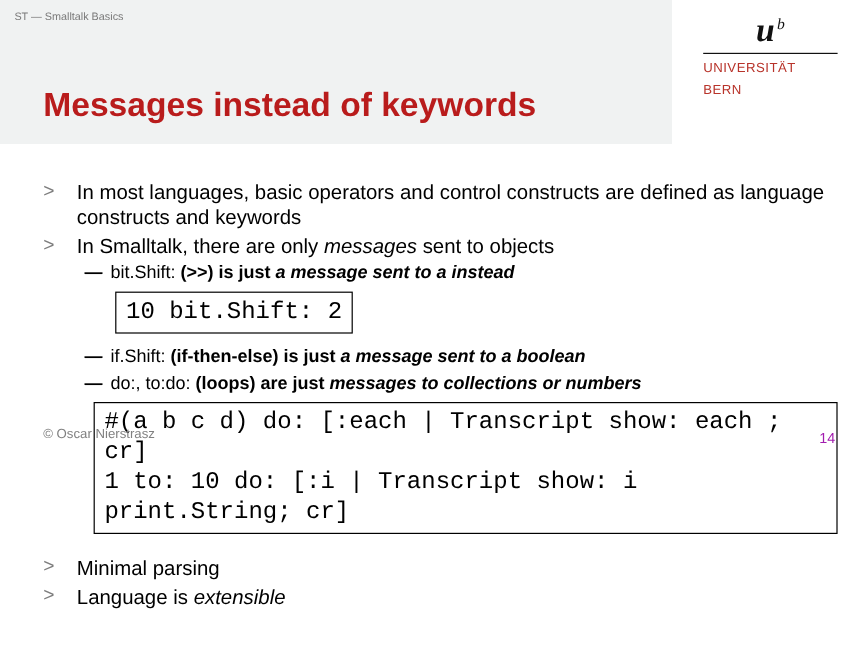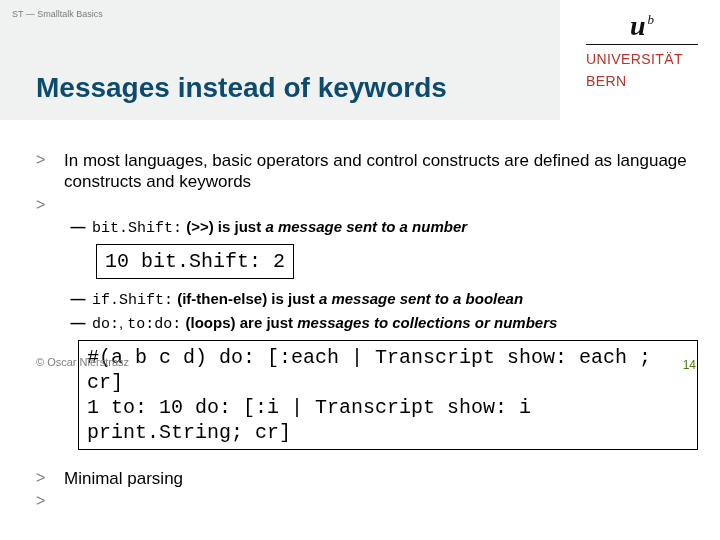--- a/index.html
+++ b/index.html
@@ -1,43 +1,43 @@
 <!DOCTYPE html>
 <html><head>
 <meta charset="utf-8">
 <style>
   * { box-sizing: border-box; margin: 0; padding: 0; }
   html, body { width: 720px; height: 540px; font-family: Arial, Helvetica, sans-serif; background: #fff; color: #000; }
   .slide { position: relative; width: 720px; height: 388px; }
   .header-strip { position: absolute; left: 0; top: 0; width: 560px; height: 120px; background: #f0f2f2; }
   .banner { position: absolute; left: 12px; top: 9px; font-size: 9px; color: #7a7a7a; }
-  .title { position: absolute; left: 36px; top: 72px; font-size: 28px; font-weight: bold; color: #0c4a6e; }
+  .title { position: absolute; left: 36px; top: 72px; font-size: 28px; font-weight: bold; color: #b91c1c; }
   .logo { position: absolute; right: 22px; top: 12px; width: 112px; }
   .logo-u { display: flex; align-items: flex-end; justify-content: center; gap: 2px; }
   .logo-u .u-text { font-family: Georgia, 'Times New Roman', serif; font-style: italic; font-size: 28px; font-weight: bold; color: #111; line-height: 1; }
   .logo-u .b-sup { font-family: Georgia, 'Times New Roman', serif; font-style: italic; font-size: 13px; color: #111; position: relative; top: -12px; }
   .logo-line { border-top: 1.5px solid #111; margin-top: 4px; }
-  .logo-sub { margin-top: 6px; font-size: 14px; letter-spacing: 0.4px; color: #b8332a; }
+  .logo-sub { margin-top: 6px; font-size: 11px; letter-spacing: 0.4px; color: #b8332a; }
   .content { position: absolute; left: 36px; top: 150px; right: 24px; }
   .row { display: flex; align-items: flex-start; margin-bottom: 2px; }
   .chev { width: 28px; flex: 0 0 28px; font-size: 16px; color: #7d7d7d; line-height: 1.25; }
   .dash { width: 28px; flex: 0 0 28px; text-align: center; font-size: 15px; font-weight: bold; line-height: 1.3; }
   .body-text { font-size: 17px; line-height: 1.25; }
   .sub-text { font-size: 15px; line-height: 1.3; }
-  .mono { font-family: Liberation Mono, monospace; text-align: center; }
+  .mono { font-family: Liberation Sans, sans-serif; text-align: center; }
   .ital { font-style: italic; }
   .bold { font-weight: bold; }
   .indent1 { margin-left: 28px; }
   .codebox { border: 1px solid #000; padding: 4px 8px; font-family: 'Courier New', monospace; font-size: 20px; line-height: 1.25; display: inline-block; }
   .codebox-wrap { margin: 6px 0 10px 60px; }
   .codebox-wide { margin: 6px 0 10px 42px; }
   .codebox-wide .codebox { display: block; width: 620px; }
   .gap { height: 8px; }
   .footer-left { position: absolute; left: 36px; bottom: 20px; font-size: 11px; color: #808080; }
-  .footer-right { position: absolute; right: 24px; bottom: 16px; font-size: 12px; color: #4d7c0f; }
+  .footer-right { position: absolute; right: 24px; bottom: 16px; font-size: 12px; color: #a21caf; }
 </style>
 </head>
 <body>
 
 <div class="slide">
 
   <div class="header-strip"></div>
 
   <div class="banner">ST — Smalltalk Basics</div>
   <div class="title">Messages instead of keywords</div>
@@ -54,26 +54,29 @@
 
   <div class="content">
 
     <div class="row">
       <div class="chev">&gt;</div>
       <div class="body-text">In most languages, basic operators and control constructs are defined as language constructs and keywords</div>
     </div>
 
     <div class="row">
       <div class="chev">&gt;</div>
+      <div class="body-text">
+        <span>In Smalltalk, there are only </span><span class="ital">messages</span><span> sent to objects</span>
+      </div>
     </div>
 
     <div class="row indent1">
       <div class="dash">—</div>
       <div class="sub-text">
-        <span class="mono">bit.Shift:</span><span class="bold"> (&gt;&gt;) is just </span><span class="bold ital">a message sent to a number</span>
+        <span class="mono">bit.Shift:</span><span class="bold"> (&gt;&gt;) is just </span><span class="bold ital">a message sent to a instead</span>
       </div>
     </div>
     <div class="codebox-wrap">
       <div class="codebox">10 bit.Shift: 2</div>
     </div>
 
     <div class="row indent1">
       <div class="dash">—</div>
       <div class="sub-text">
         <span class="mono">if.Shift:</span><span class="bold"> (if-then-else) is just </span><span class="bold ital">a message sent to a boolean</span>
@@ -94,20 +97,23 @@
     </div>
 
     <div class="gap"></div>
 
     <div class="row">
       <div class="chev">&gt;</div>
       <div class="body-text">Minimal parsing</div>
     </div>
     <div class="row">
       <div class="chev">&gt;</div>
+      <div class="body-text">
+        <span>Language is </span><span class="ital">extensible</span>
+      </div>
     </div>
 
   </div>
 
   <div class="footer-left">© Oscar Nierstrasz</div>
   <div class="footer-right">14</div>
 
 </div>
 
 </body></html>

